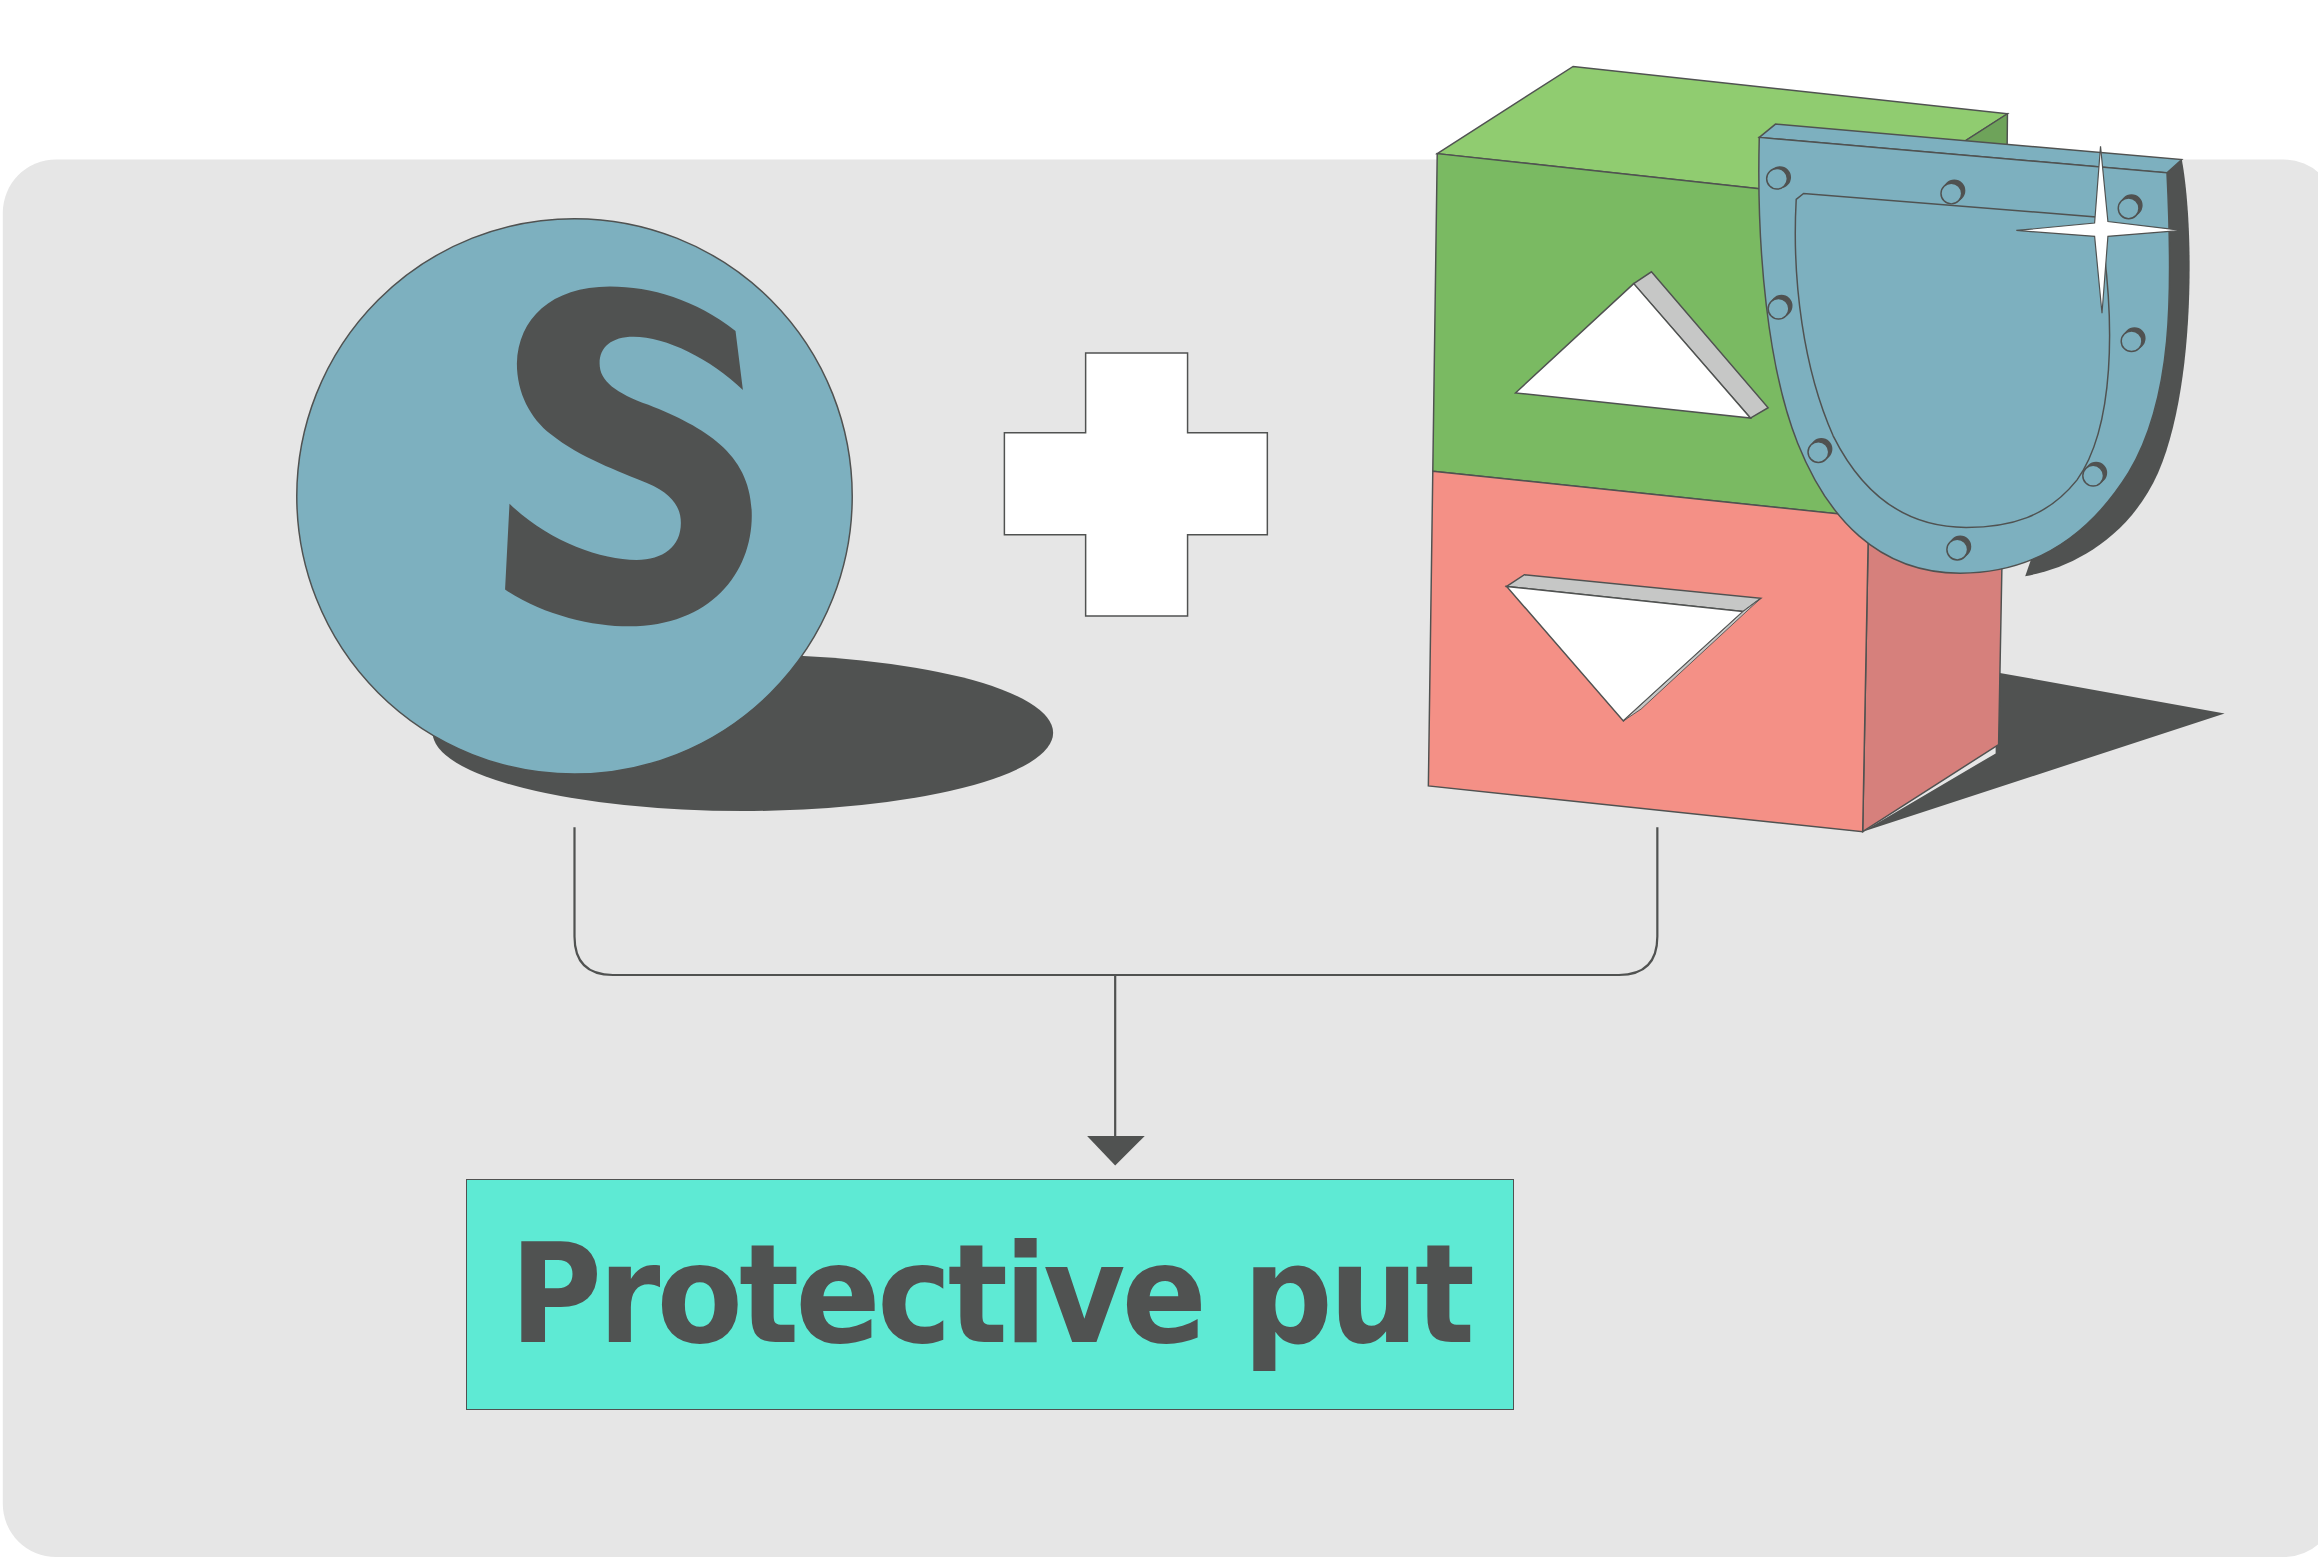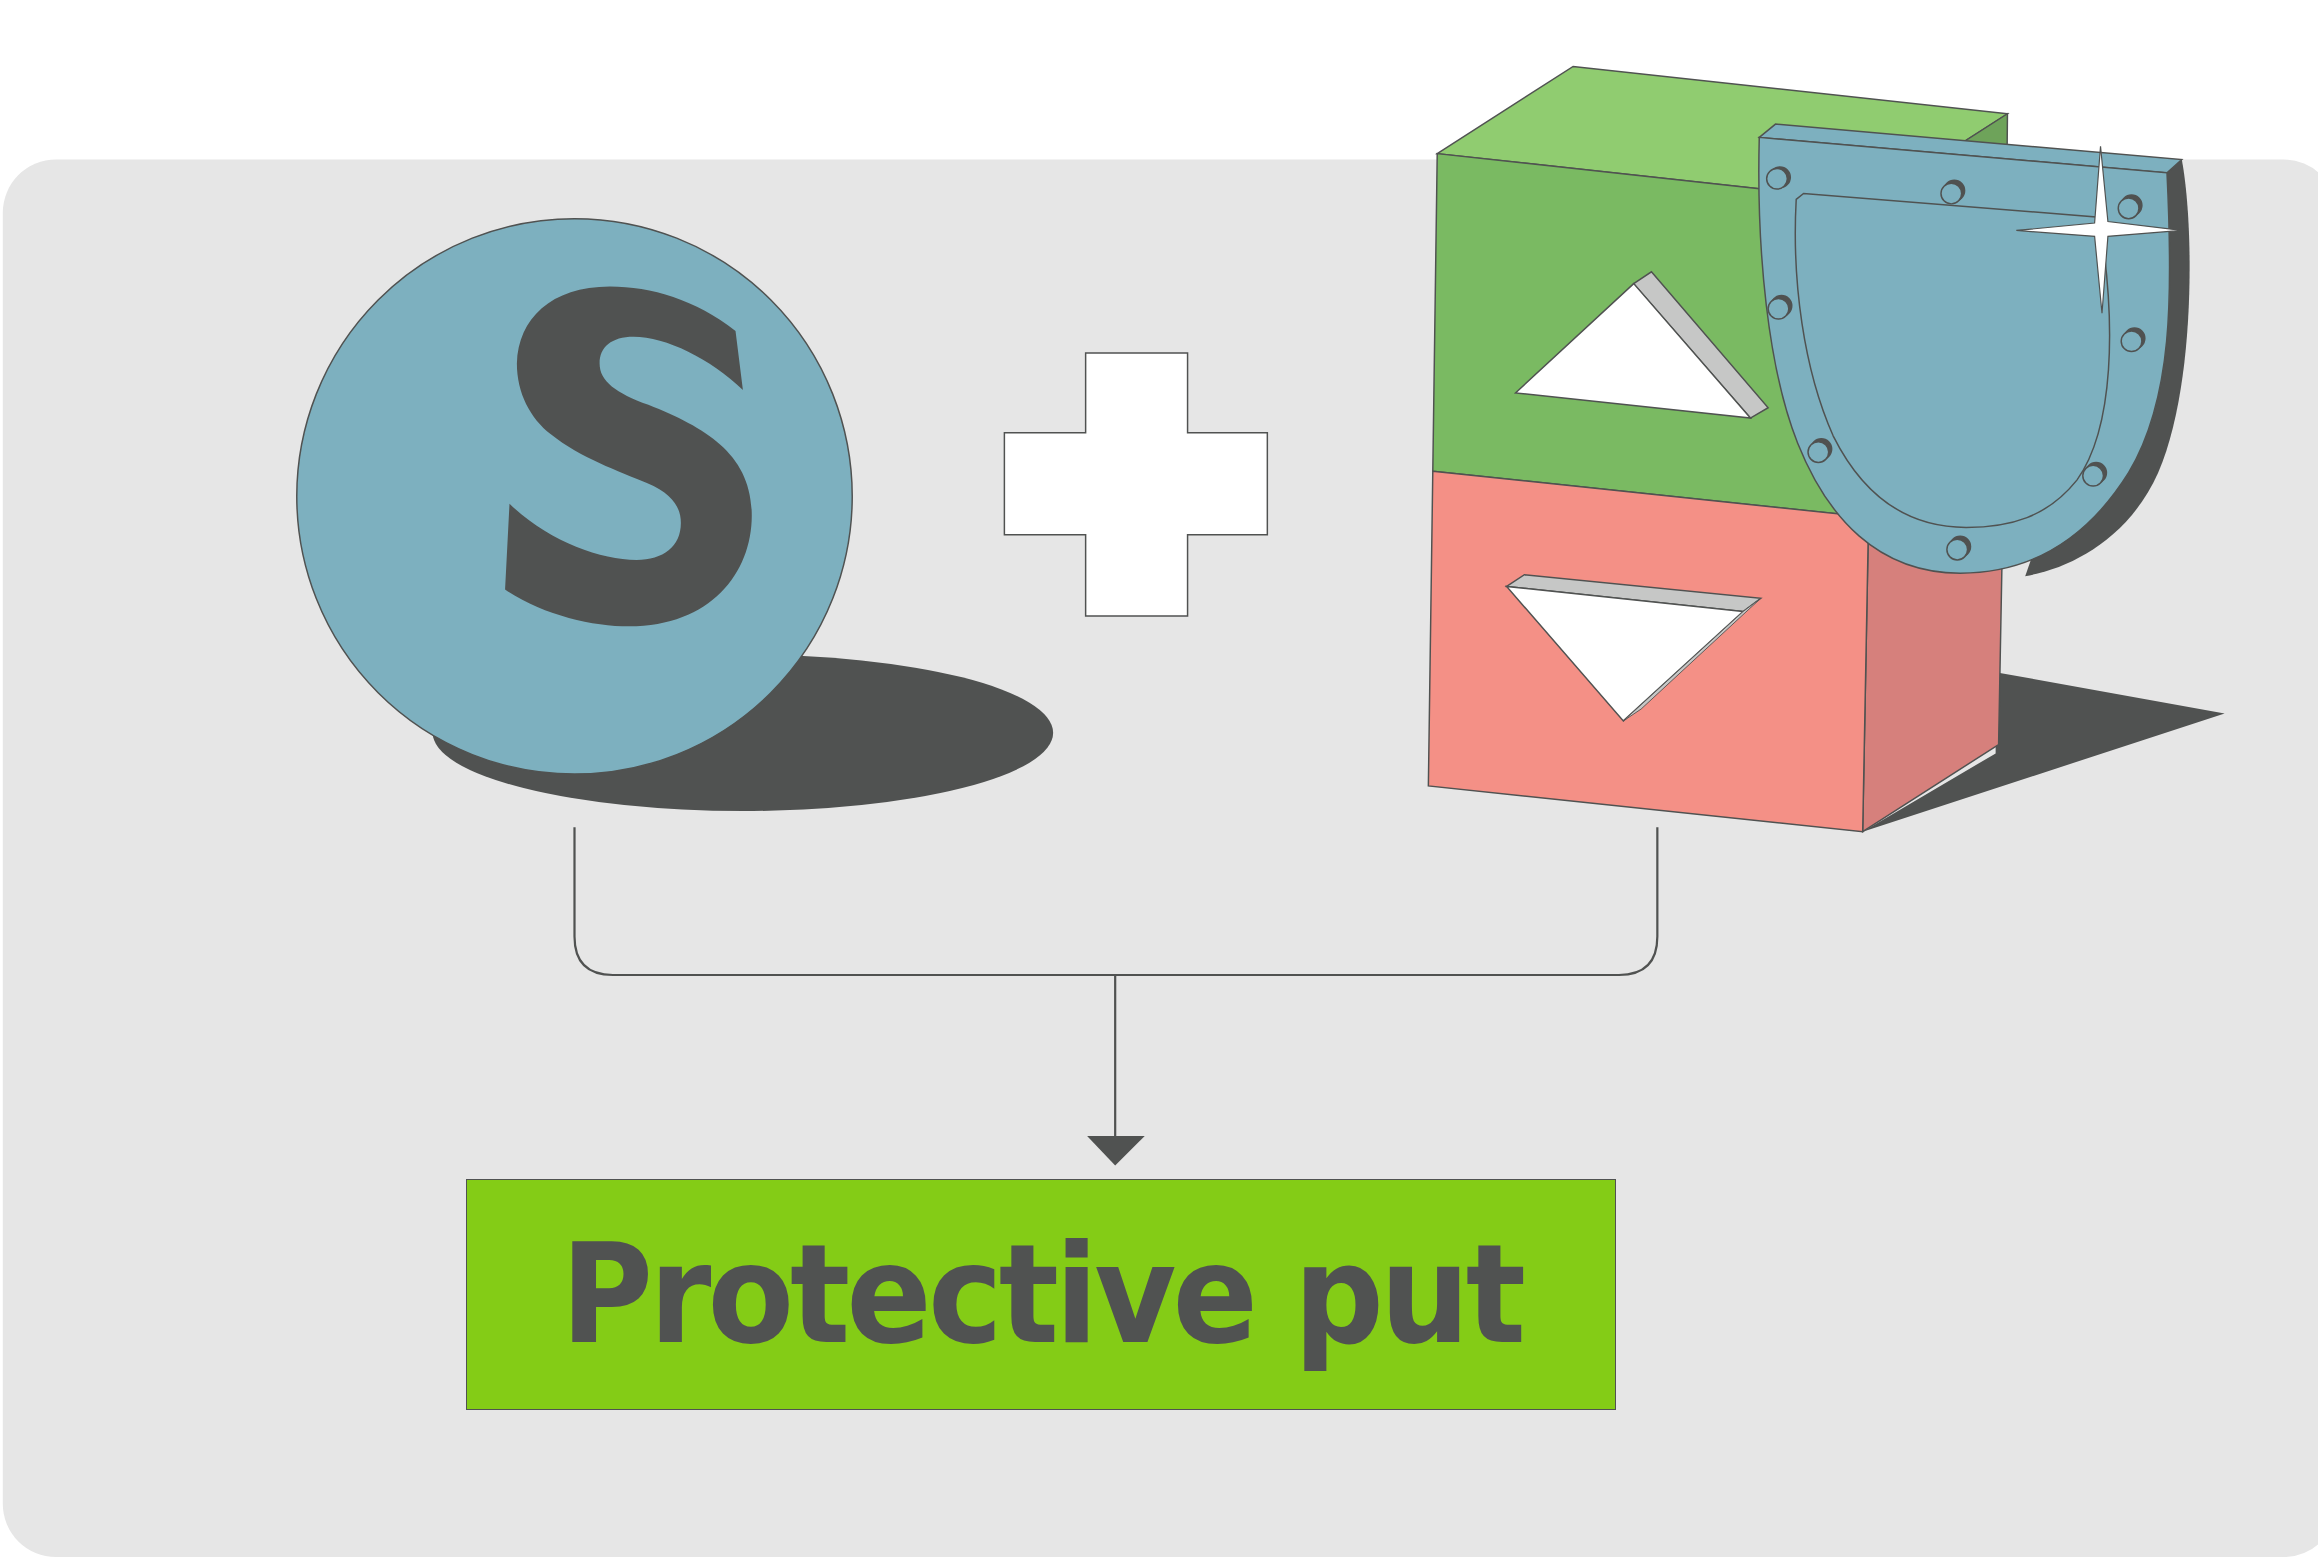--- a/index.html
+++ b/index.html
@@ -1,22 +1,22 @@
 <!DOCTYPE html>
 <html style="font-size:11.6px"><head>
 <meta charset="utf-8">
 <style>
   html, body { margin:0; padding:0; background:#ffffff; }
   body { width:2319px; height:1560px; overflow:hidden; }
   .stage { position:absolute; left:0; top:0; width:2319px; height:1560px; }
   svg { display:block; }
   .label-box {
     position:absolute;
-    left:466px; top:1179px; width:1150px; height:231px;
-    background:#84cc16; border:1.4px solid #505251; box-sizing:border-box;
+    left:466px; top:1179px; width:1048px; height:231px;
+    background:#5eead4; border:1.4px solid #505251; box-sizing:border-box;
     display:flex; align-items:center; justify-content:center;
   }
   .label-text {
     font-family:"DejaVu Sans", sans-serif; font-weight:bold;
     font-size:137px; color:#505251; letter-spacing:-4.3px;
     transform:scaleX(0.92);
   }
 </style>
 </head>
 <body>

